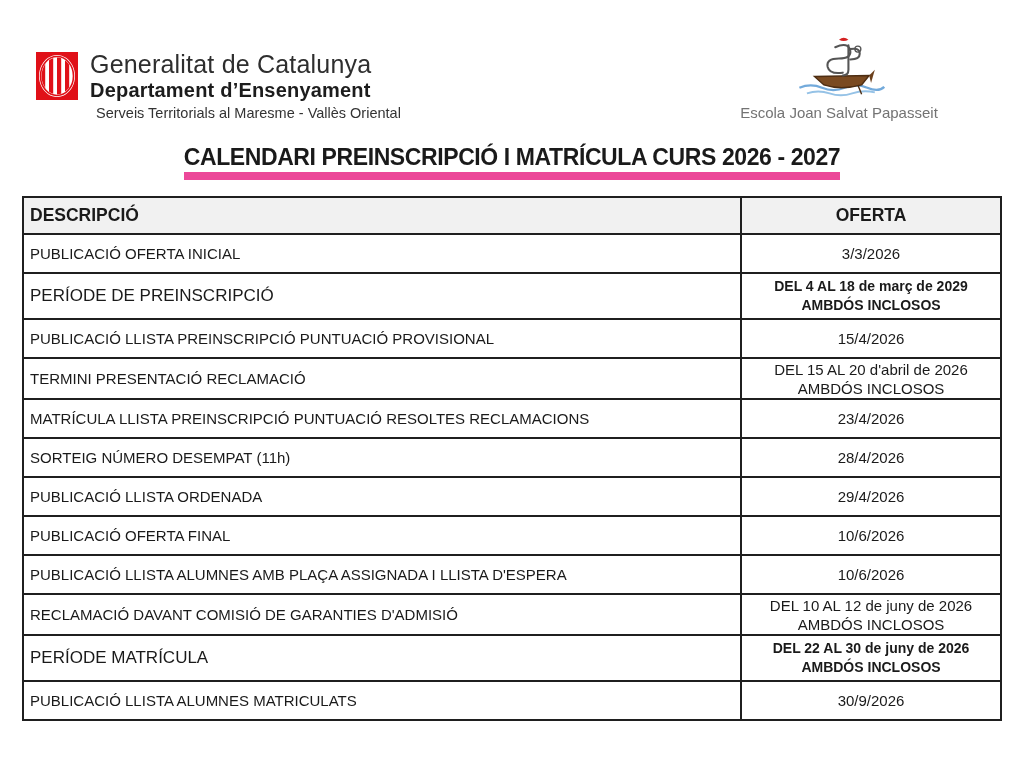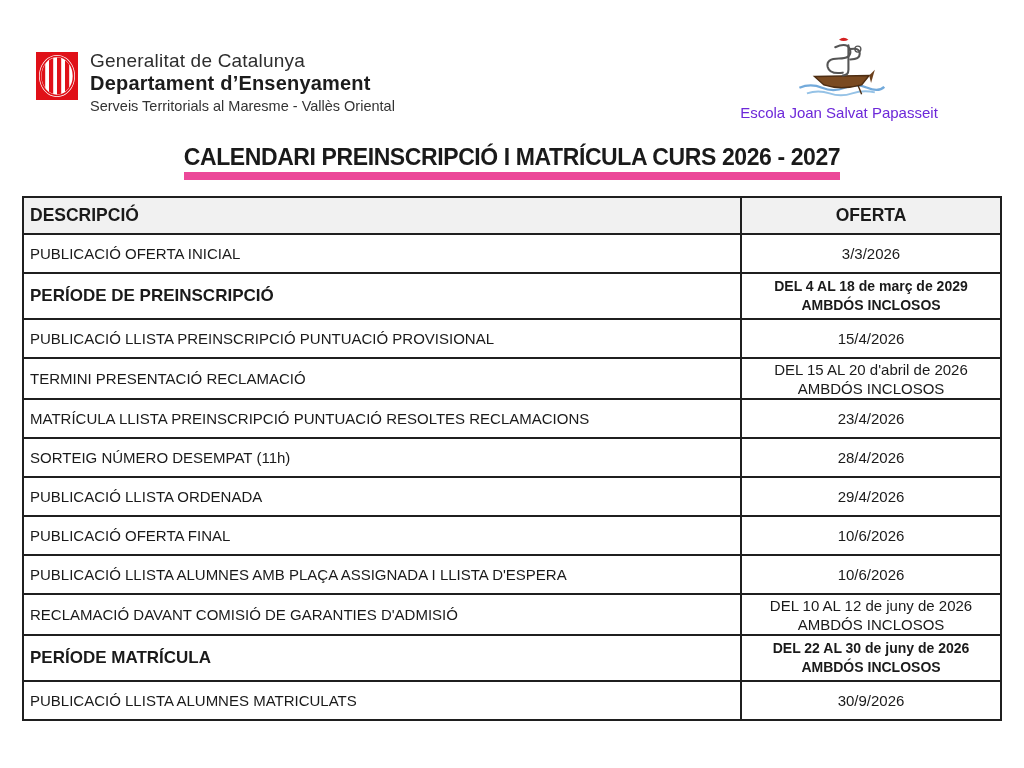--- a/index.html
+++ b/index.html
@@ -10,27 +10,27 @@
     color: #1a1a1a;
     position: relative;
     overflow: hidden;
   }
 
   
   .letterhead { position: absolute; top: 0; left: 0; width: 100%; height: 140px; }
 
   .gencat-block { position: absolute; top: 50px; left: 36px; display: flex; align-items: flex-start; }
   .gencat-shield { width: 42px; height: 48px; margin-right: 12px; margin-top: 2px; }
-  .gencat-text .l1 { font-size: 19px; color: #2e2e2e; letter-spacing: 0.2px; }
+  .gencat-text .l1 { font-size: 25px; color: #2e2e2e; letter-spacing: 0.2px; }
   .gencat-text .l2 { font-size: 20px; font-weight: bold; color: #1c1c1c; letter-spacing: 0.2px; }
-  .gencat-text .l3 { font-size: 14.5px; color: #333; margin-top: 3px; }
+  .gencat-text .l3 { font-size: 14.5px; color: #333; margin-top: 3px; margin-left: 6px; }
 
   .school-block { position: absolute; top: 34px; right: 70px; width: 230px; text-align: center; }
   .boat-logo { width: 96px; height: 66px; margin: 0 auto; display: block; }
-  .school-name { font-size: 15px; color: #6d28d9; margin-top: 4px; white-space: nowrap; }
+  .school-name { font-size: 15px; color: #737373; margin-top: 4px; white-space: nowrap; }
 
   
   .title-wrap { position: absolute; top: 144px; left: 0; width: 100%; text-align: center; }
   .title {
     display: inline-block;
     font-size: 23px; font-weight: bold; letter-spacing: -0.4px;
     border-bottom: 8px solid #ec4899; padding-bottom: 1px;
   }
 
   
@@ -54,21 +54,21 @@
   .cal-table th.h-date { text-align: center; }
 
   .cal-table td.desc {
     height: 39px; font-size: 15px; padding-left: 6px; text-align: left;
   }
   .cal-table td.date { text-align: center; font-size: 15px; }
 
   tr.two-line td.desc { height: 41px; }
   tr.two-line td.date { font-size: 15px; line-height: 19px; }
 
-  tr.bold-row td.desc { height: 46px; font-size: 17px; font-weight: bold; }
+  tr.bold-row td.desc { height: 46px; font-size: 17px; font-weight: normal; }
   tr.bold-row td.date { font-weight: bold; font-size: 14px; line-height: 19px; }
 </style>
 </head>
 <body>
 
 <div class="letterhead">
 
   <div class="gencat-block">
     <svg class="gencat-shield" viewBox="0 0 42 48">
       <rect x="0" y="0" width="42" height="48" fill="#ffffff"></rect>

